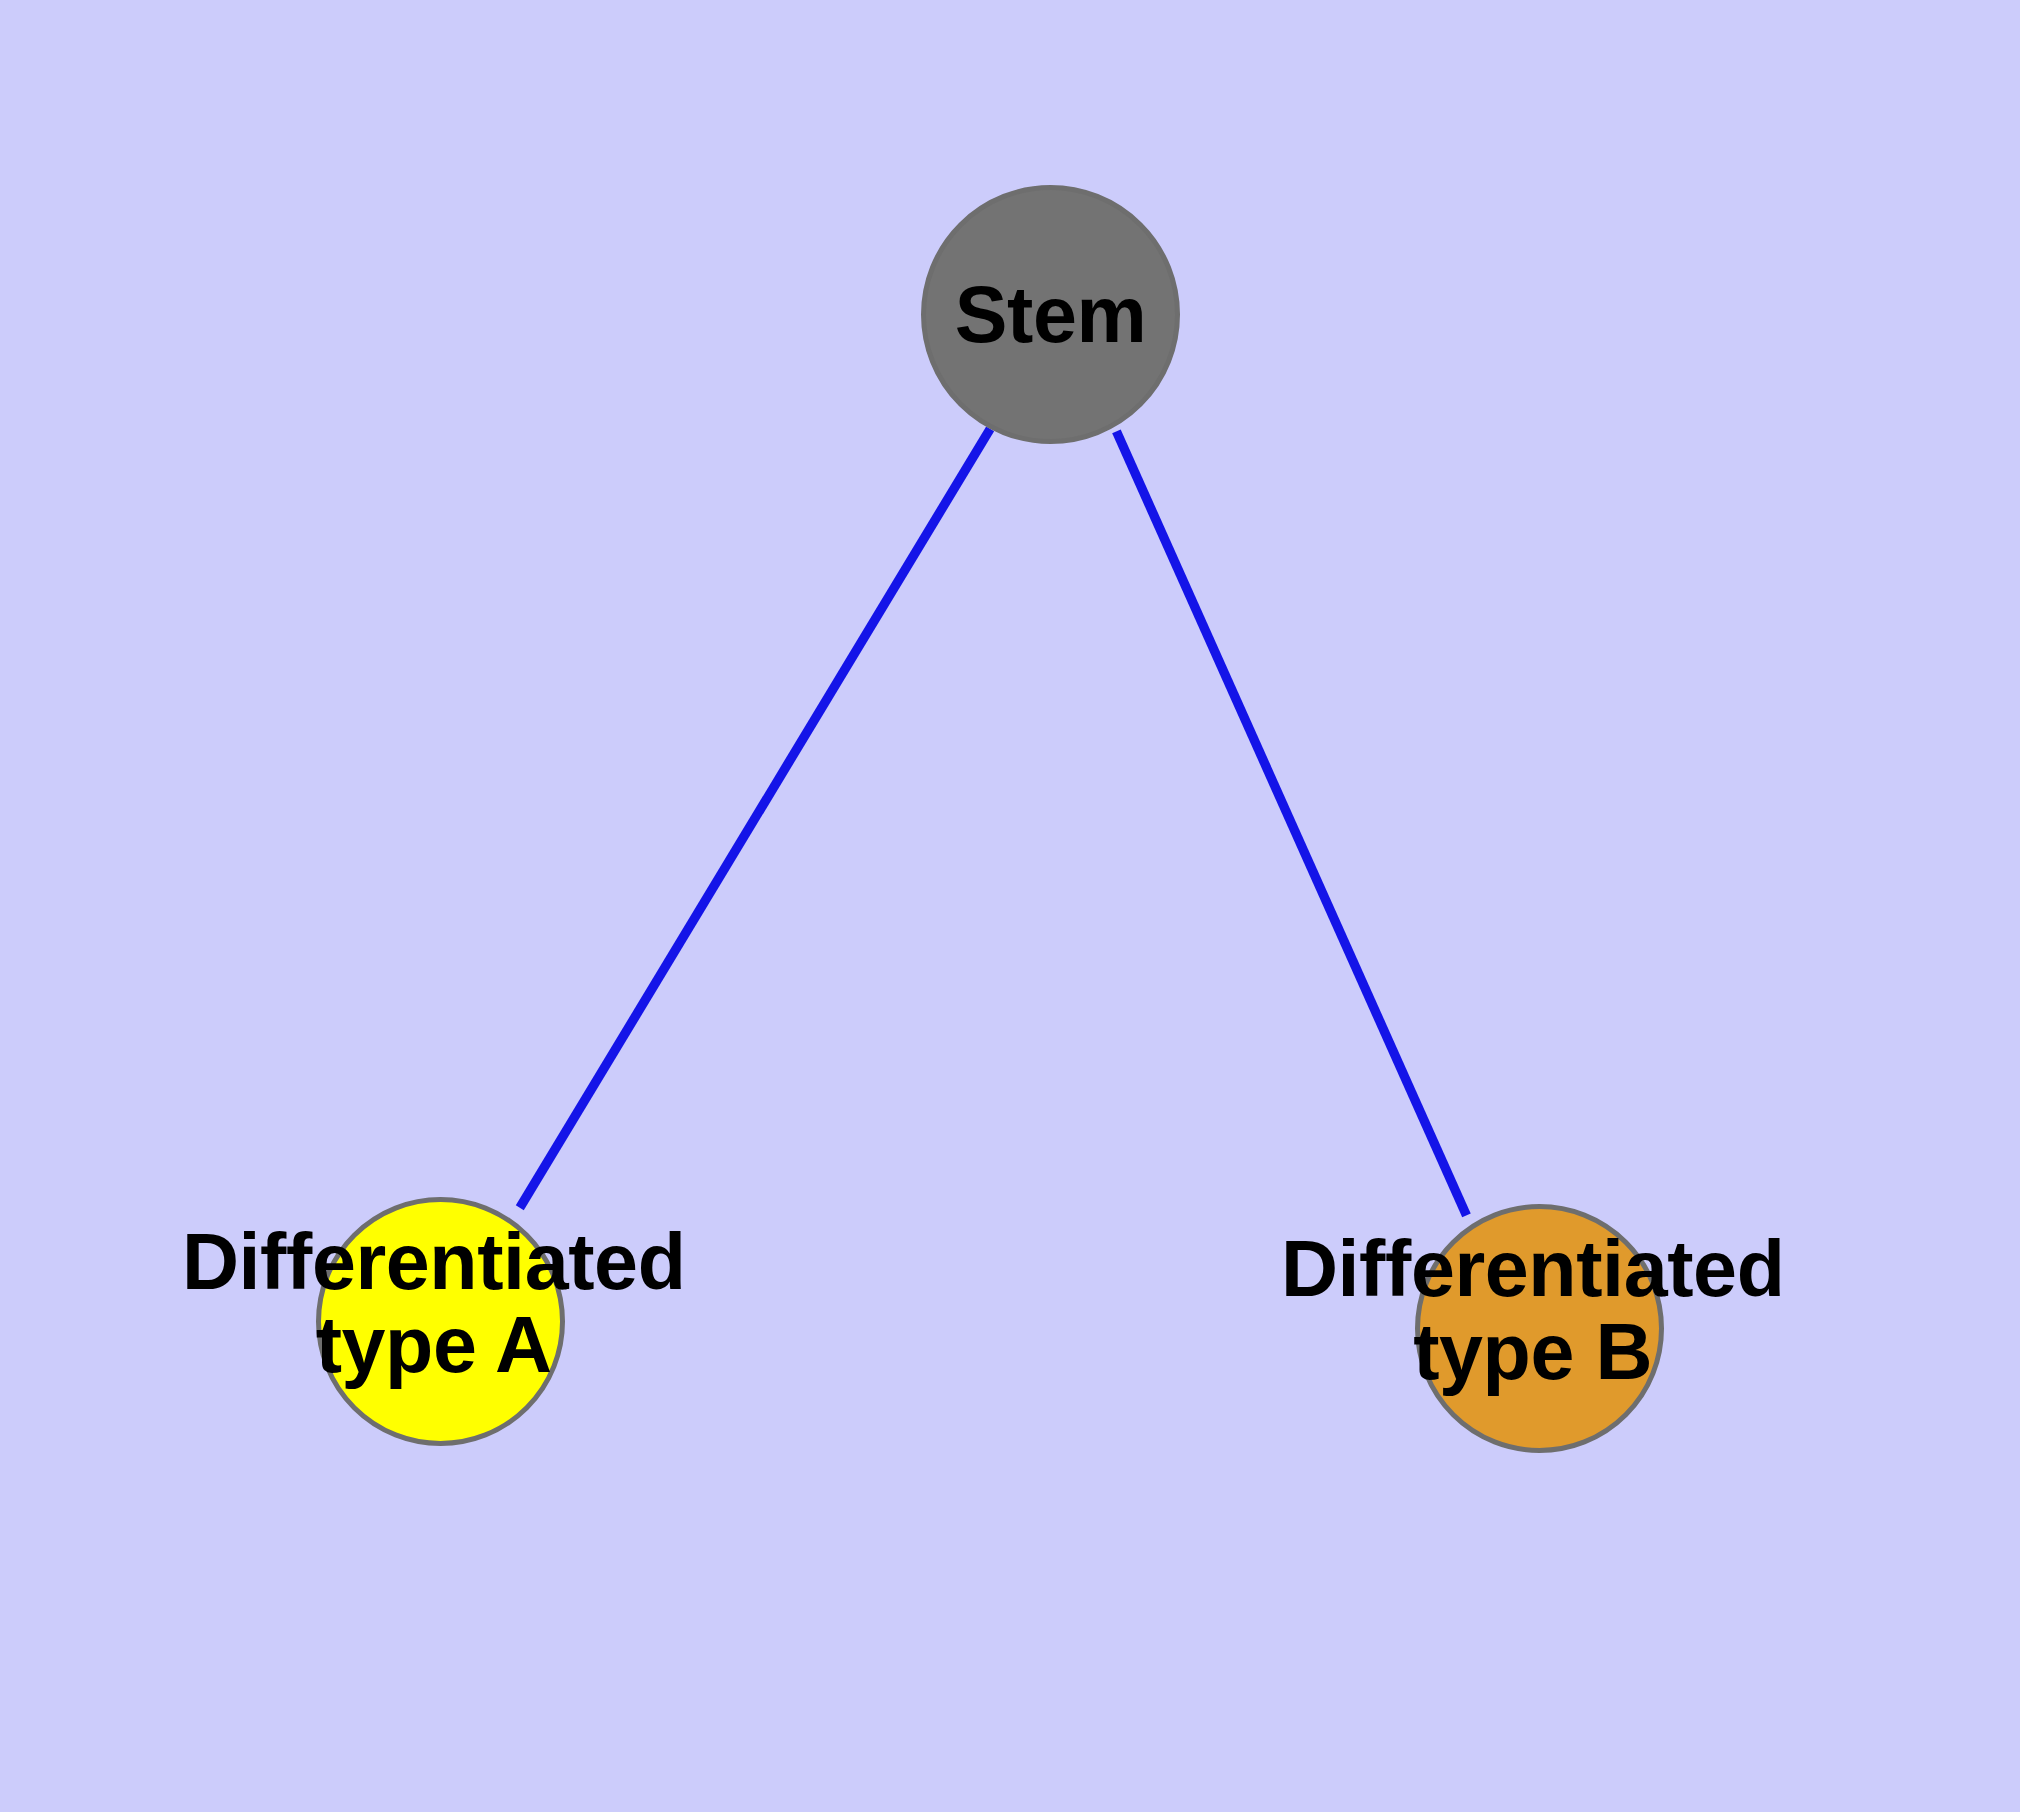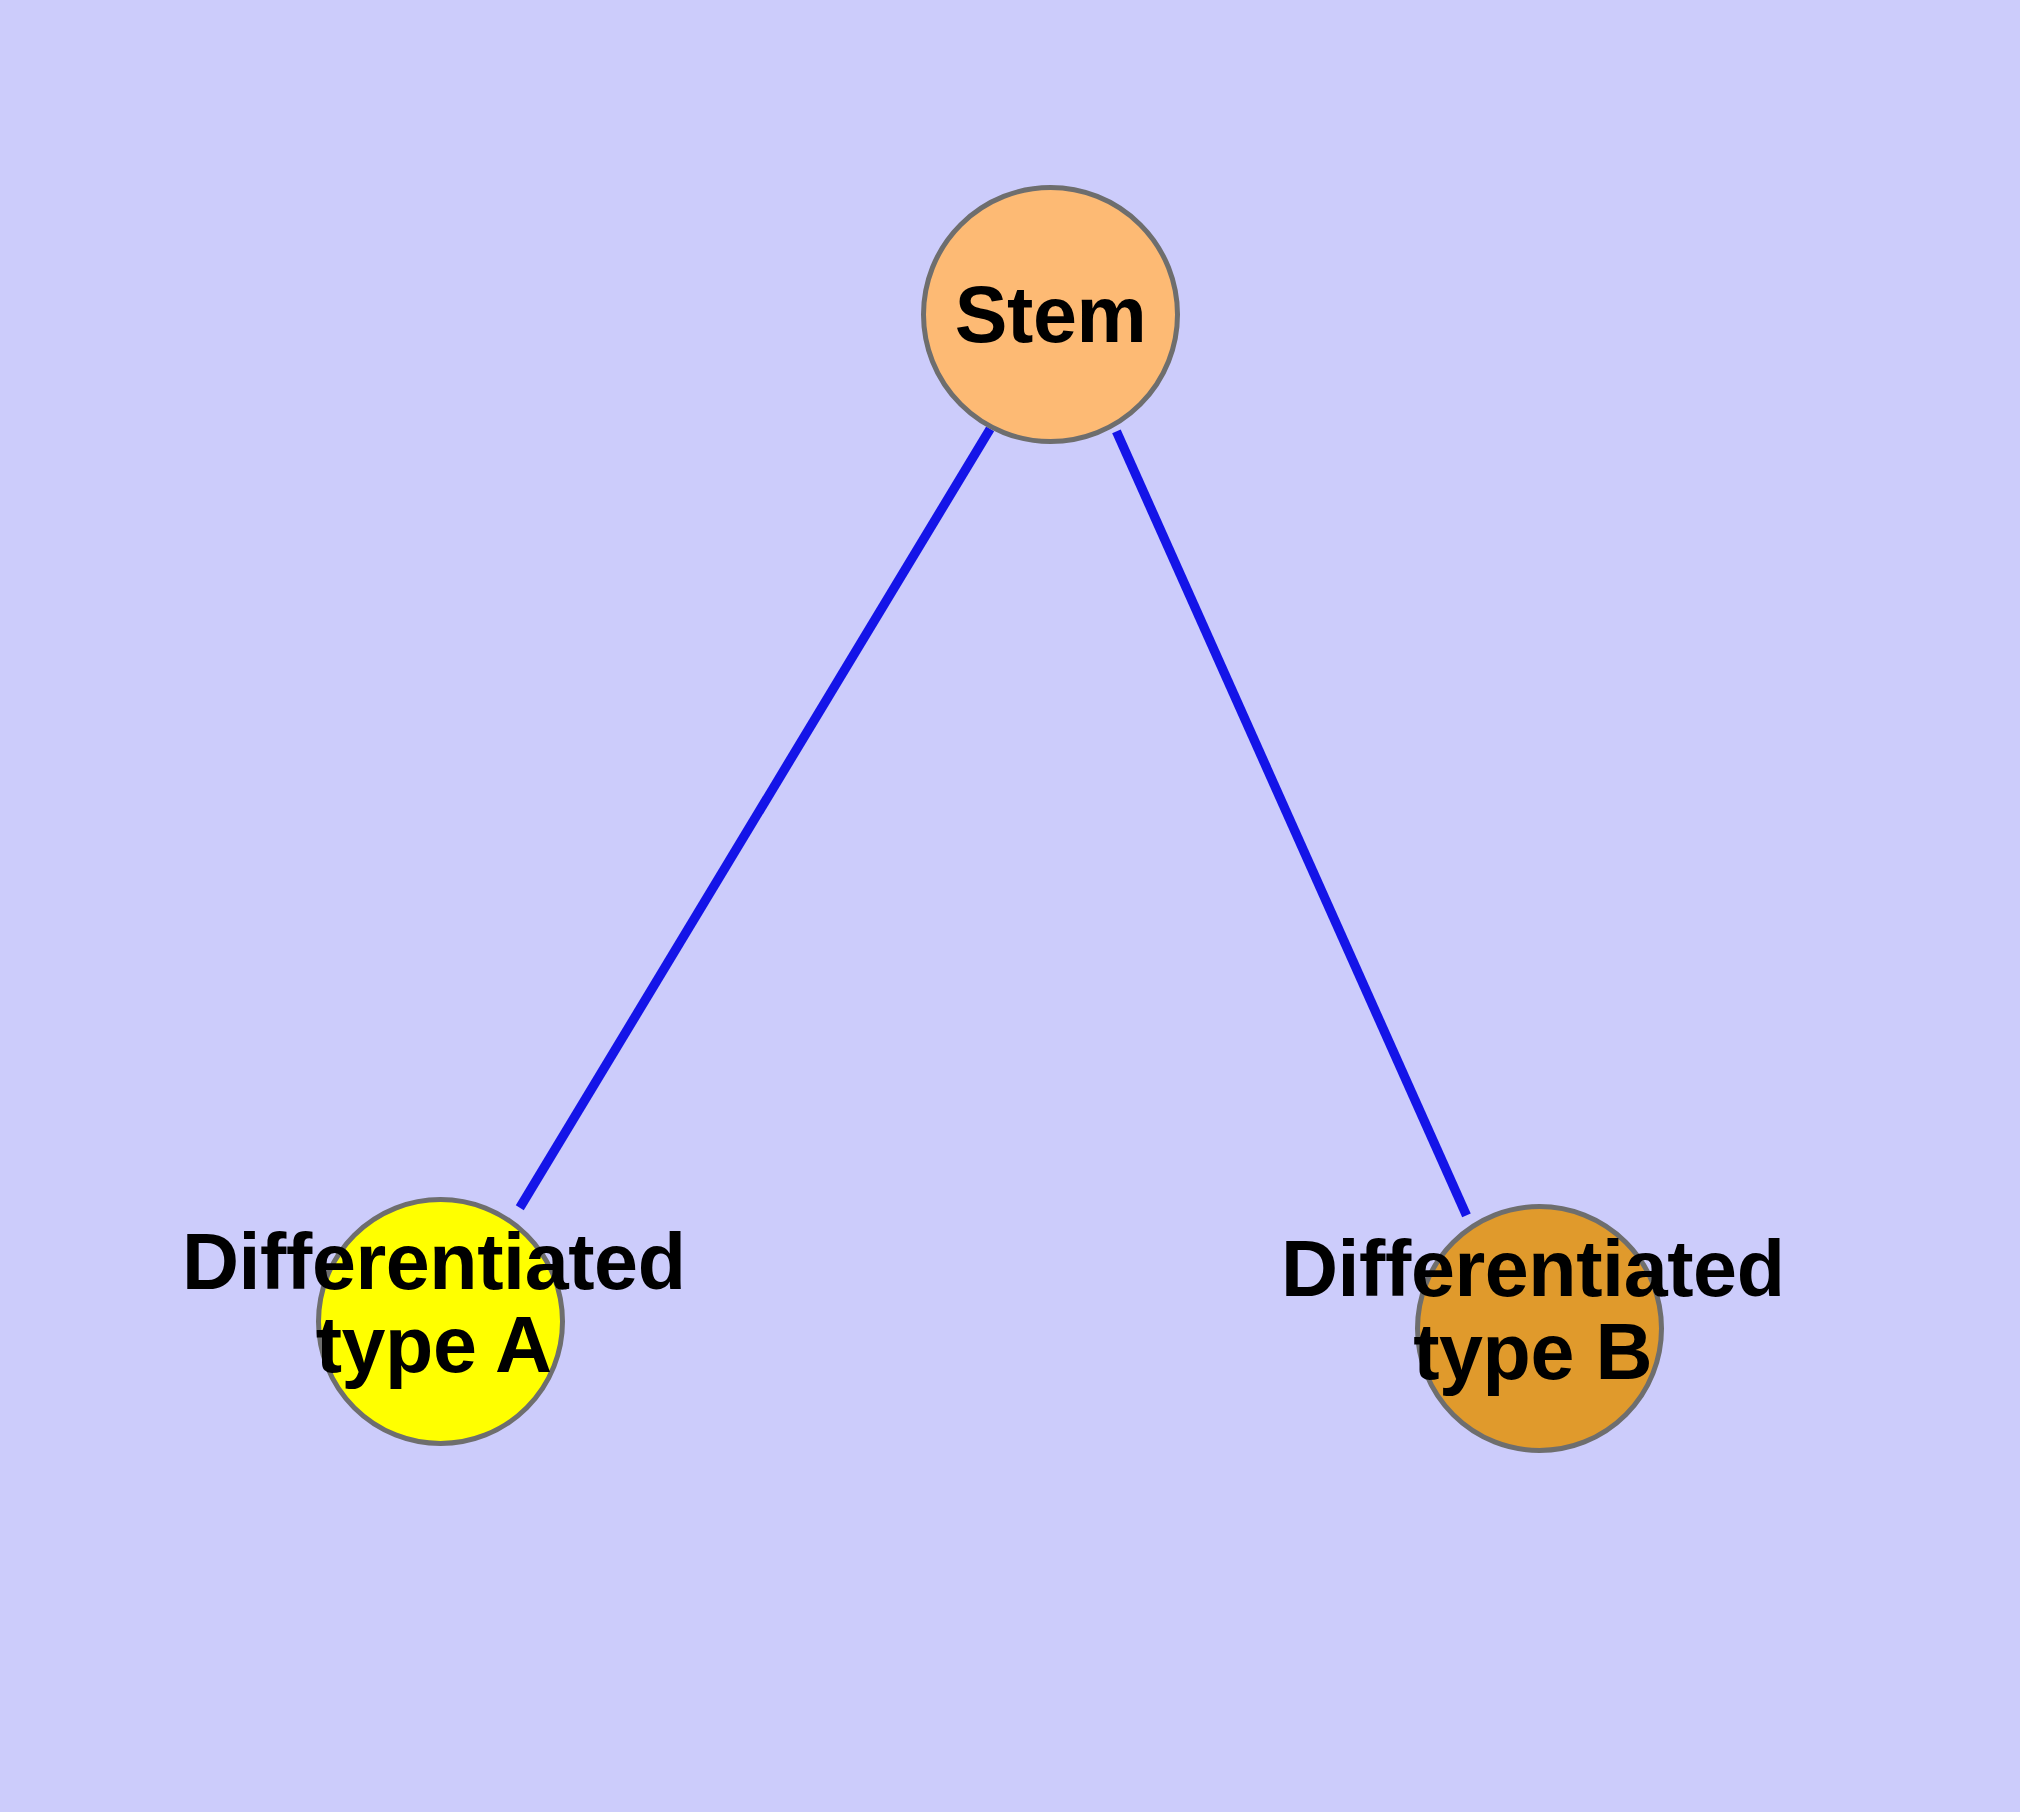--- a/index.html
+++ b/index.html
@@ -58,21 +58,21 @@
 
 <div id="graph-canvas" style="width: 2021px; height: 1812px; background: rgb(204, 204, 251);">
 
   <svg id="edge-layer" viewBox="0 0 2384 2138" width="2021" height="1812">
     <line stroke="#1414e8" stroke-width="11" stroke-linecap="butt" x1="1168" y1="506" x2="613" y2="1425"></line>
     <line stroke="#1414e8" stroke-width="11" stroke-linecap="butt" x1="1317" y1="509" x2="1730" y2="1434"></line>
   </svg>
 
   <div id="node-layer">
 
-    <div class="node" style="left: 921px; top: 185px; width: 259px; height: 259px; background: #fdba74; border: 5.1px solid rgb(110, 110, 110);">
+    <div class="node" style="left: 921px; top: 185px; width: 259px; height: 259px; background: #737373; border: 5.1px solid rgb(110, 110, 110);">
       <div class="node-label" style="font-size: 79px; color: rgb(0, 0, 0); transform: translate(calc(-50% + 0px), calc(-50% + 0px));">Stem</div>
     </div>
 
     <div class="node" style="left: 316px; top: 1197px; width: 249px; height: 249px; background: rgb(255, 255, 0); border: 5.1px solid rgb(110, 110, 110);">
       <div class="node-label" style="font-size: 79px; color: rgb(0, 0, 0); transform: translate(calc(-50% - 6.8px), calc(-50% - 18.6px));">Differentiated
 type A</div>
     </div>
 
     <div class="node" style="left: 1415px; top: 1204px; width: 249px; height: 249px; background: rgb(224, 154, 44); border: 5.1px solid rgb(110, 110, 110);">
       <div class="node-label" style="font-size: 79px; color: rgb(0, 0, 0); transform: translate(calc(-50% - 6.8px), calc(-50% - 18.6px));">Differentiated

